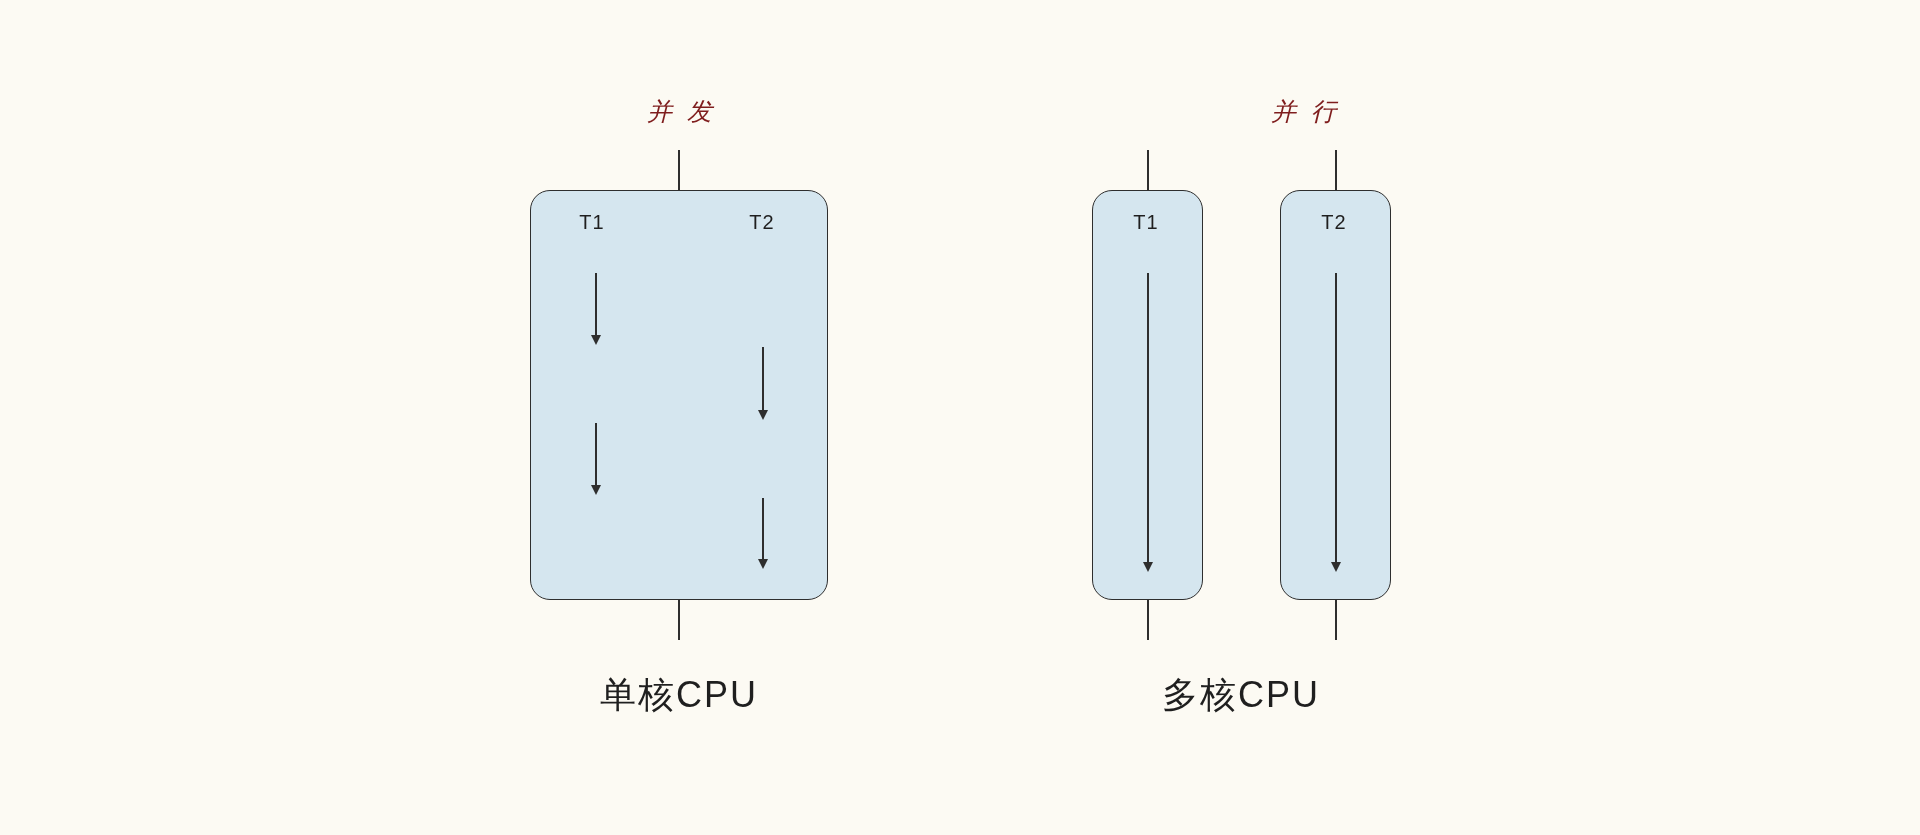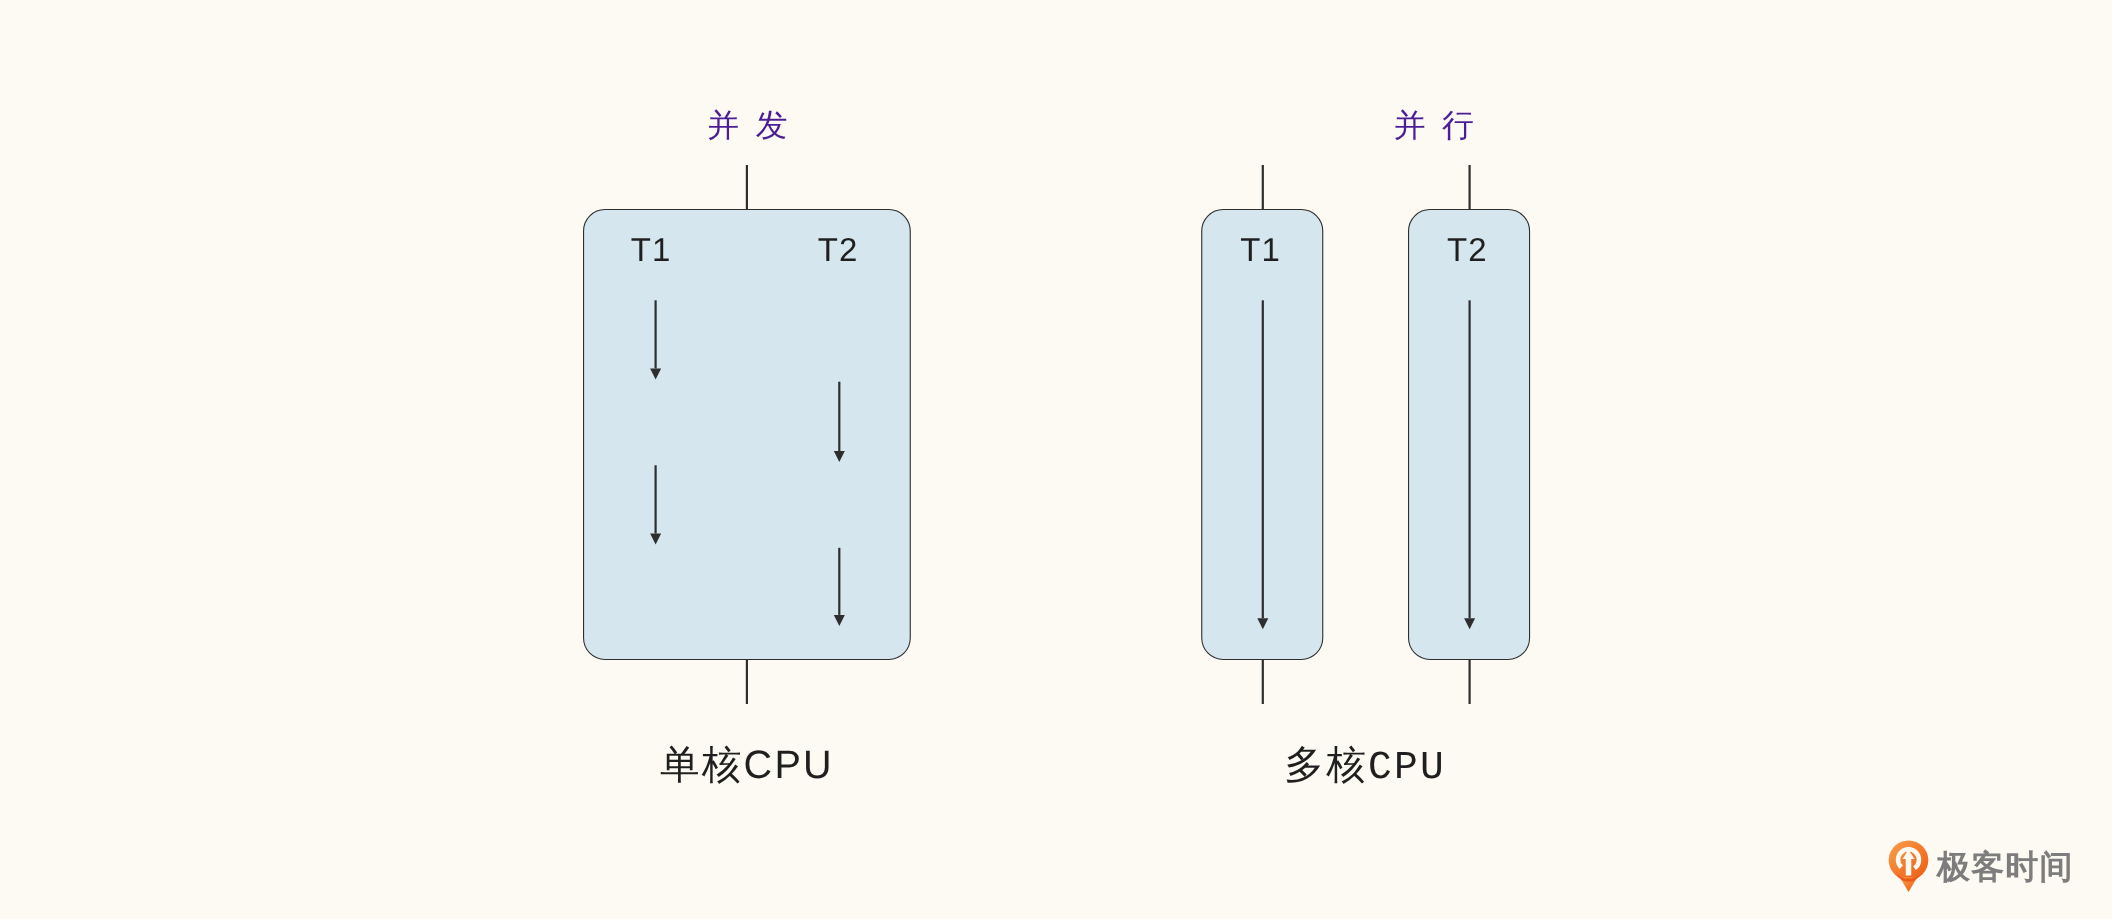--- a/index.html
+++ b/index.html
@@ -8,24 +8,25 @@
     background: #FCFAF3;
     font-family: "Liberation Sans", "DejaVu Sans", sans-serif;
     color: #1f1f1f;
     position: relative;
   }
   .canvas { position: absolute; left: 0; top: 0; width: 1920px; height: 835px; }
 
   .diagram-title {
     position: absolute;
     transform: translateX(-50%);
-    font-size: 29px;
+    font-size: 25px;
     letter-spacing: 15px;
-    color: #4c1d95;
+    color: #7f1d1d;
     white-space: nowrap;
+    font-style: italic;
   }
   .cpu-label {
     position: absolute;
     transform: translateX(-50%);
     font-size: 36px;
     letter-spacing: 2px;
     color: #1f1f1f;
     white-space: nowrap;
   }
 
@@ -42,21 +43,21 @@
     border-radius: 20px;
   }
   .box-single { left: 530px; top: 190px; width: 298px; height: 410px; }
   .box-core1  { left: 1092px; top: 190px; width: 111px; height: 410px; }
   .box-core2  { left: 1280px; top: 190px; width: 111px; height: 410px; }
 
   .thread-label {
     position: absolute;
     transform: translateX(-50%);
     top: 211px;
-    font-size: 30px;
+    font-size: 20px;
     letter-spacing: 1px;
     color: #1f1f1f;
     white-space: nowrap;
   }
 
   .arrow {
     position: absolute;
     width: 0;
     border-left: 2px solid #2e2e2e;
   }
@@ -83,21 +84,21 @@
   .c-top-single { left: 678px;  top: 150px; height: 40px; }
   .c-bot-single { left: 678px;  top: 600px; height: 40px; }
   .c-top-core1  { left: 1147px; top: 150px; height: 40px; }
   .c-top-core2  { left: 1335px; top: 150px; height: 40px; }
   .c-bot-core1  { left: 1147px; top: 600px; height: 40px; }
   .c-bot-core2  { left: 1335px; top: 600px; height: 40px; }
 
   .t-concurrency { left: 687px;  top: 95px; }
   .t-parallelism { left: 1311px; top: 95px; }
   .l-single { left: 679px;  top: 671px; }
-  .l-multi  { left: 1241px; top: 671px; font-family: Liberation Mono, monospace; }
+  .l-multi  { left: 1241px; top: 671px; }
 
   .brand {
     position: absolute;
     left: 1716px;
     top: 763px;
     display: flex;
     align-items: center;
   }
   .brand-text {
     margin-left: 7px;
@@ -143,36 +144,14 @@
   <span class="thread-label" style="left:1334px;">T2</span>
 
   <div class="arrow a-p1"></div>
   <div class="arrow a-p2"></div>
 
   <div class="vline c-bot-core1"></div>
   <div class="vline c-bot-core2"></div>
 
   <div class="cpu-label l-multi">多核CPU</div>
 
-  <div class="brand">
-    <span style="display:inline-block;line-height:0;">
-      <svg width="38" height="50" viewBox="0 0 38 50">
-        <defs>
-          <linearGradient id="lg-orange" x1="0" y1="0" x2="1" y2="1">
-            <stop offset="0" stop-color="#F99F4C"></stop>
-            <stop offset="1" stop-color="#ED5A12"></stop>
-          </linearGradient>
-        </defs>
-
-        <circle cx="19" cy="19" r="18" fill="url(#lg-orange)"></circle>
-        <path d="M11 34.5 L19 48 L27 34.5 Z" fill="url(#lg-orange)"></path>
-
-        <circle cx="19" cy="18.5" r="9.5" fill="none" stroke="#FCFAF3" stroke-width="4.2" stroke-dasharray="47 13" stroke-dashoffset="-22"></circle>
-
-        <path d="M19 9.5 L24.5 18 L21.5 18 L21.5 33 L16.5 33 L16.5 18 L13.5 18 Z" fill="#FCFAF3"></path>
-
-        <path d="M7.5 31 Q19 40.5 30.5 31 Q26.5 38.5 19 38.5 Q11.5 38.5 7.5 31 Z" fill="#ED5A12"></path>
-      </svg>
-    </span>
-    <span class="brand-text">极客时间</span>
-  </div>
 
 </div>
 
 </body></html>

